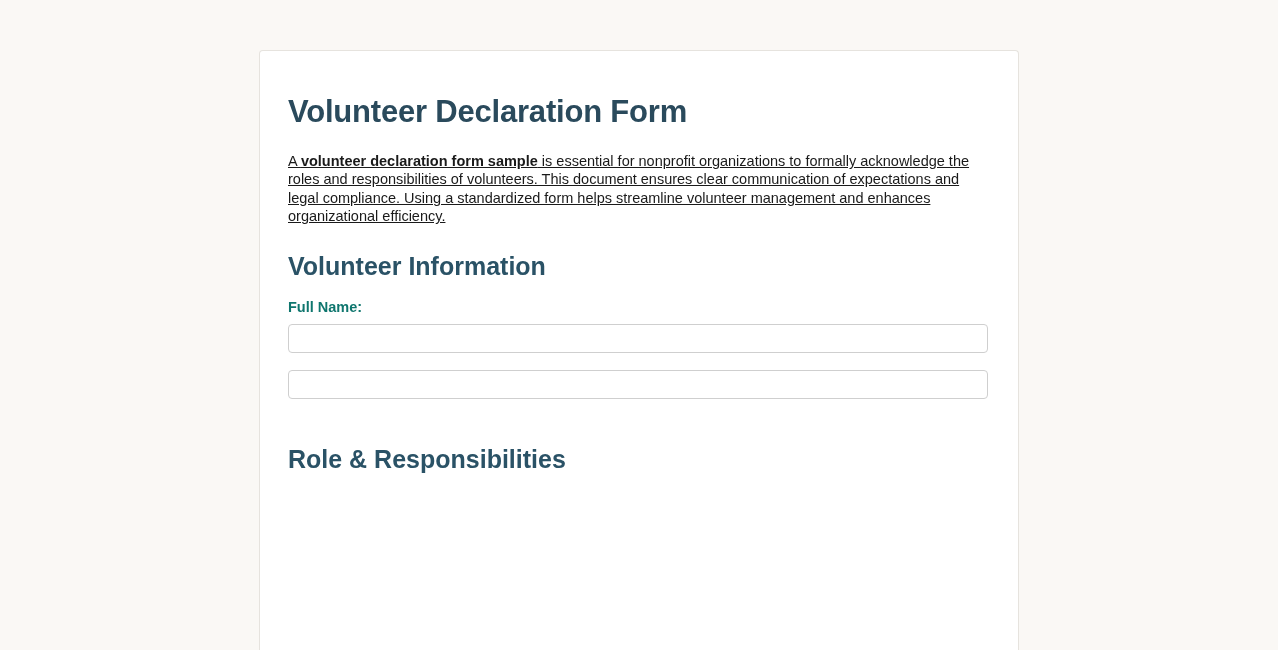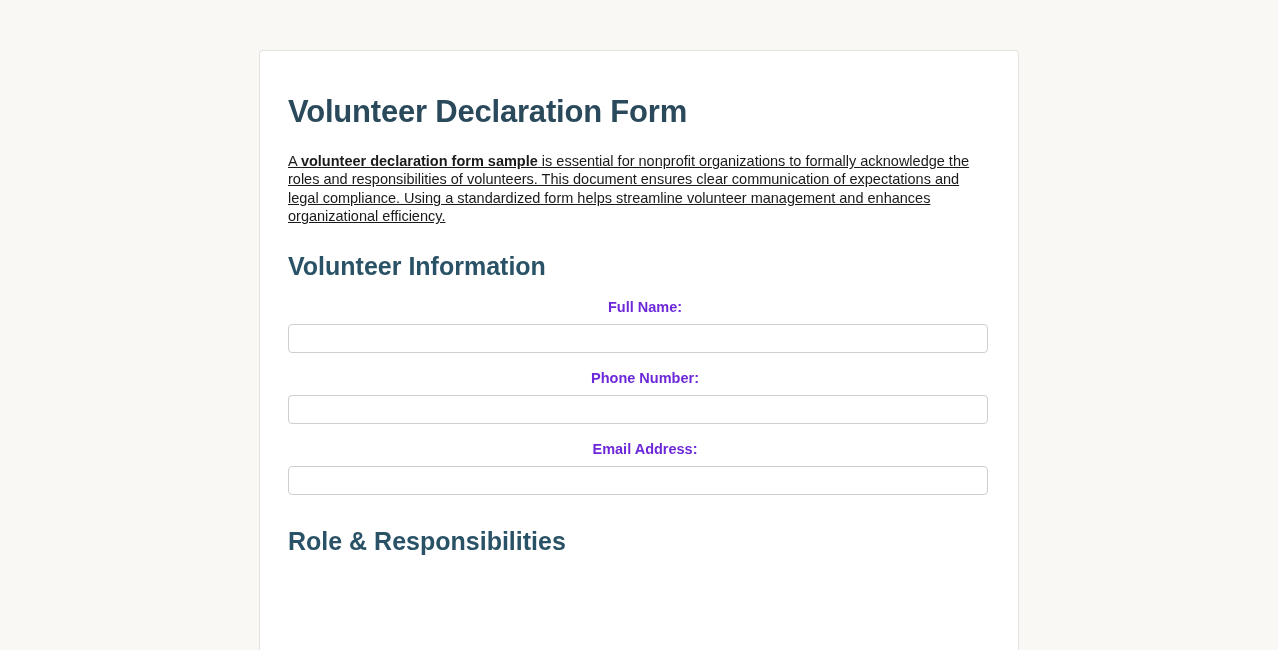--- a/index.html
+++ b/index.html
@@ -61,43 +61,43 @@
   }
 
   .field {
     margin-bottom: 17px;
   }
 
   .field-label {
     display: block;
     font-size: 14.5px;
     font-weight: bold;
-    color: #6d28d9;
+    color: #0f766e;
     margin-bottom: 9px;
-    text-align: center;
   }
 
   .field-input {
     display: block;
     width: 700px;
     height: 29px;
     box-sizing: border-box;
     border: 1px solid #cfcfcf;
     border-radius: 4px;
     background: #ffffff;
     padding: 4px 8px;
     font-size: 14px;
     font-family: "Liberation Sans", sans-serif;
     color: #111111;
     outline: none;
   }
 
   .section-gap { height: 14px; }
 
   .section-title-2 {
+    margin-top: 14px;
   }
 </style>
 </head>
 <body>
 
 <div class="page-wrap">
   <div class="sheet">
 
     <h1 class="doc-title">Volunteer Declaration Form</h1>
 
@@ -105,27 +105,22 @@
 
     <h2 class="section-title">Volunteer Information</h2>
 
     <div class="field">
       <span class="field-label">Full Name:</span>
       <input class="field-input" type="text" value="" style="">
     </div>
 
 
     <div class="field">
-      <span class="field-label">Phone Number:</span>
       <input class="field-input" type="text" value="" style="">
     </div>
 
-    <div class="field">
-      <span class="field-label">Email Address:</span>
-      <input class="field-input" type="text" value="" style="">
-    </div>
 
     <div class="section-gap"></div>
 
     <h2 class="section-title section-title-2">Role &amp; Responsibilities</h2>
 
   </div>
 </div>
 
 </body></html>

